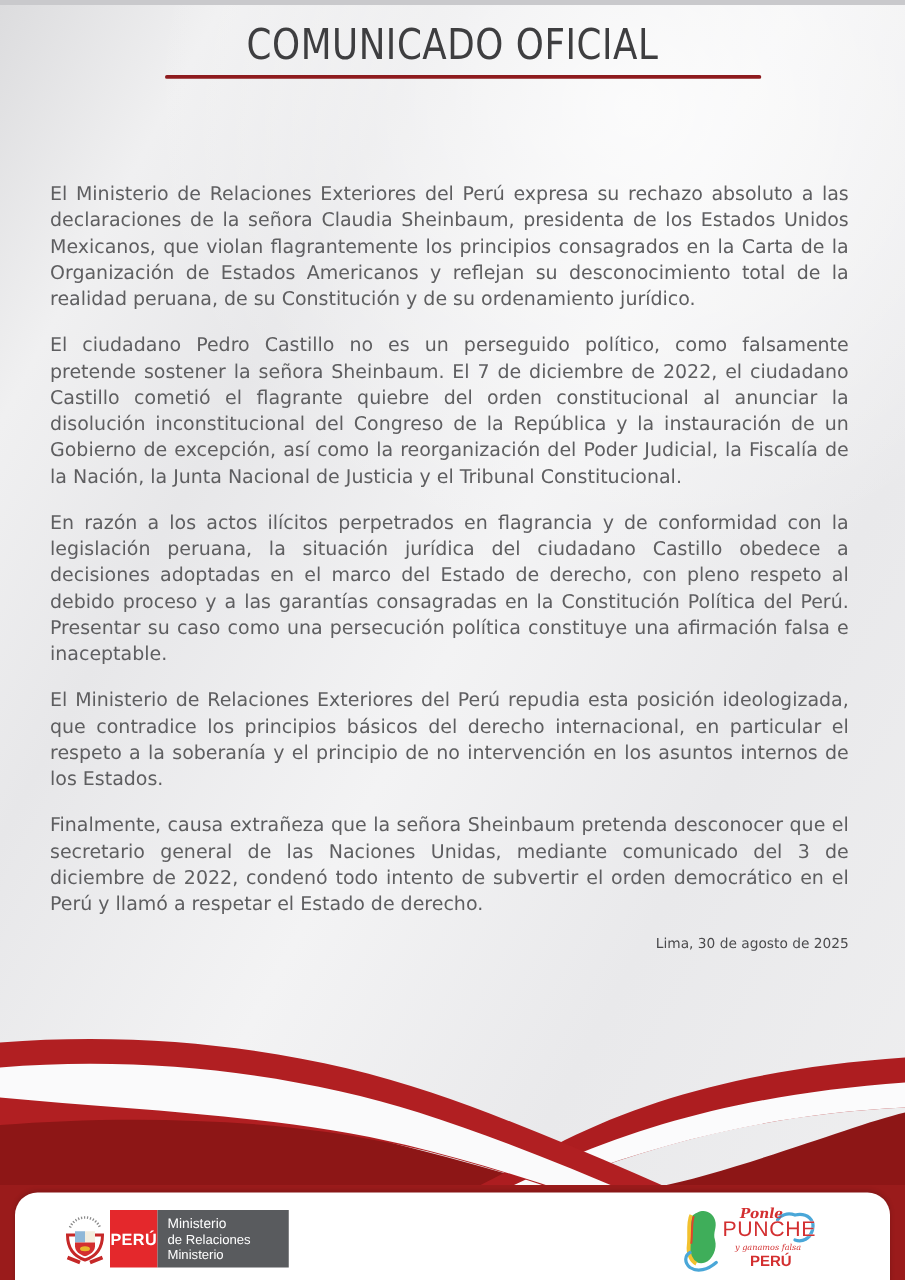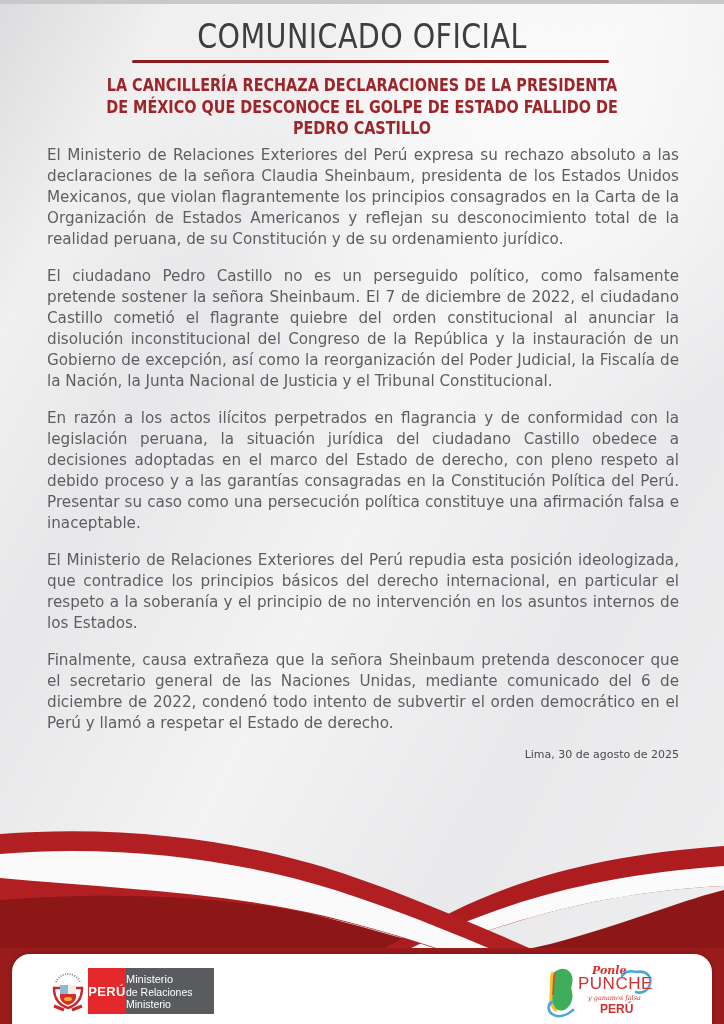--- a/index.html
+++ b/index.html
@@ -33,21 +33,21 @@
     text-align:center;
     color:#9d2428;font-weight:bold;
     font-size:18px;line-height:21.5px;
   }
   .subtitle .st-line{
     transform:scaleX(.8);
     transform-origin:center;
     white-space:nowrap;
   }
   .body-copy{
-    position:absolute;top:141px;left:47px;right:45px;
+    position:absolute;top:141px;left:40px;right:45px;
     color:#5e5e60;
     font-size:15.2px;line-height:21px;
     text-align:justify;
   }
   .body-copy p{margin:0 0 16px 0;}
   .dateline{
     text-align:right;
     color:#4a4a4c;
     font-size:11px;
     margin-top:-6px;
@@ -64,23 +64,23 @@
     display:flex;align-items:stretch;
   }
   .coat{width:40px;height:46px;background:#fff;display:block;}
   .peru-box{
     width:38px;background:#e4282c;color:#fff;
     display:flex;align-items:center;justify-content:center;
     font-weight:bold;font-size:13px;letter-spacing:.3px;
     font-family:"Liberation Sans",sans-serif;
   }
   .mre-box{
-    width:88px;background:#595b5e;color:#fff;
+    width:105px;background:#595b5e;color:#fff;
     display:flex;flex-direction:column;justify-content:center;
-    padding-left:0;box-sizing:border-box;
+    padding-left:8px;box-sizing:border-box;
     font-family:"Liberation Sans",sans-serif;
   }
   .mre-box .l1{font-size:11px;line-height:13px;}
   .mre-box .l2{font-size:10.5px;line-height:12px;}
   .campaign-logo{
     position:absolute;right:52px;top:4px;width:120px;height:66px;
   }
   .campaign-logo svg{position:absolute;left:0;top:0;}
   .camp-text{position:absolute;color:#d32f30;text-align:left;}
   .camp-ponle{left:52px;top:6px;font-size:11px;font-family:"DejaVu Serif",serif;font-style:italic;font-weight:bold;}
@@ -89,32 +89,27 @@
   .camp-peru{left:60px;top:44px;font-size:12px;font-weight:bold;font-family:"Liberation Sans",sans-serif;}
 </style>
 </head>
 <body>
 
 <div class="page">
 
   <div class="title">COMUNICADO OFICIAL</div>
   <div class="title-rule"></div>
 
-  <div class="subtitle">
-    <div class="st-line">LA CANCILLERÍA RECHAZA DECLARACIONES DE LA PRESIDENTA</div>
-    <div class="st-line">DE MÉXICO QUE DESCONOCE EL GOLPE DE ESTADO FALLIDO DE</div>
-    <div class="st-line">PEDRO CASTILLO</div>
-  </div>
 
   <div class="body-copy">
     <p>El Ministerio de Relaciones Exteriores del Perú expresa su rechazo absoluto a las declaraciones de la señora Claudia Sheinbaum, presidenta de los Estados Unidos Mexicanos, que violan flagrantemente los principios consagrados en la Carta de la Organización de Estados Americanos y reflejan su desconocimiento total de la realidad peruana, de su Constitución y de su ordenamiento jurídico.</p>
     <p>El ciudadano Pedro Castillo no es un perseguido político, como falsamente pretende sostener la señora Sheinbaum. El 7 de diciembre de 2022, el ciudadano Castillo cometió el flagrante quiebre del orden constitucional al anunciar la disolución inconstitucional del Congreso de la República y la instauración de un Gobierno de excepción, así como la reorganización del Poder Judicial, la Fiscalía de la Nación, la Junta Nacional de Justicia y el Tribunal Constitucional.</p>
     <p>En razón a los actos ilícitos perpetrados en flagrancia y de conformidad con la legislación peruana, la situación jurídica del ciudadano Castillo obedece a decisiones adoptadas en el marco del Estado de derecho, con pleno respeto al debido proceso y a las garantías consagradas en la Constitución Política del Perú. Presentar su caso como una persecución política constituye una afirmación falsa e inaceptable.</p>
     <p>El Ministerio de Relaciones Exteriores del Perú repudia esta posición ideologizada, que contradice los principios básicos del derecho internacional, en particular el respeto a la soberanía y el principio de no intervención en los asuntos internos de los Estados.</p>
-    <p>Finalmente, causa extrañeza que la señora Sheinbaum pretenda desconocer que el secretario general de las Naciones Unidas, mediante comunicado del 6 de diciembre de 2022, condenó todo intento de subvertir el orden democrático en el Perú y llamó a respetar el Estado de derecho.</p>
+    <p>Finalmente, causa extrañeza que la señora Sheinbaum pretenda desconocer que el secretario general de las Naciones Unidas, mediante comunicado del 3 de diciembre de 2022, condenó todo intento de subvertir el orden democrático en el Perú y llamó a respetar el Estado de derecho.</p>
     <div class="dateline">Lima, 30 de agosto de 2025</div>
   </div>
 
   <svg class="wave" viewBox="0 0 724 200" preserveAspectRatio="none">
 
     <path d="M0,52 C150,40 290,78 430,118 C470,129 515,127 565,112 C635,92 690,70 724,62 L724,200 L0,200 Z" fill="#8d1616"></path>
 
     <path d="M724,18 C610,26 525,48 452,84 C425,98 395,116 355,134 L345,152 C400,138 435,127 460,113 C535,85 618,63 724,58 Z" fill="#ad1d20"></path>
 
     <path d="M724,38 C614,46 532,66 456,98 C432,110 402,126 362,140 L352,150 C407,137 436,126 461,112 C536,85 619,63 724,58 Z" fill="#fbfbfc"></path>

